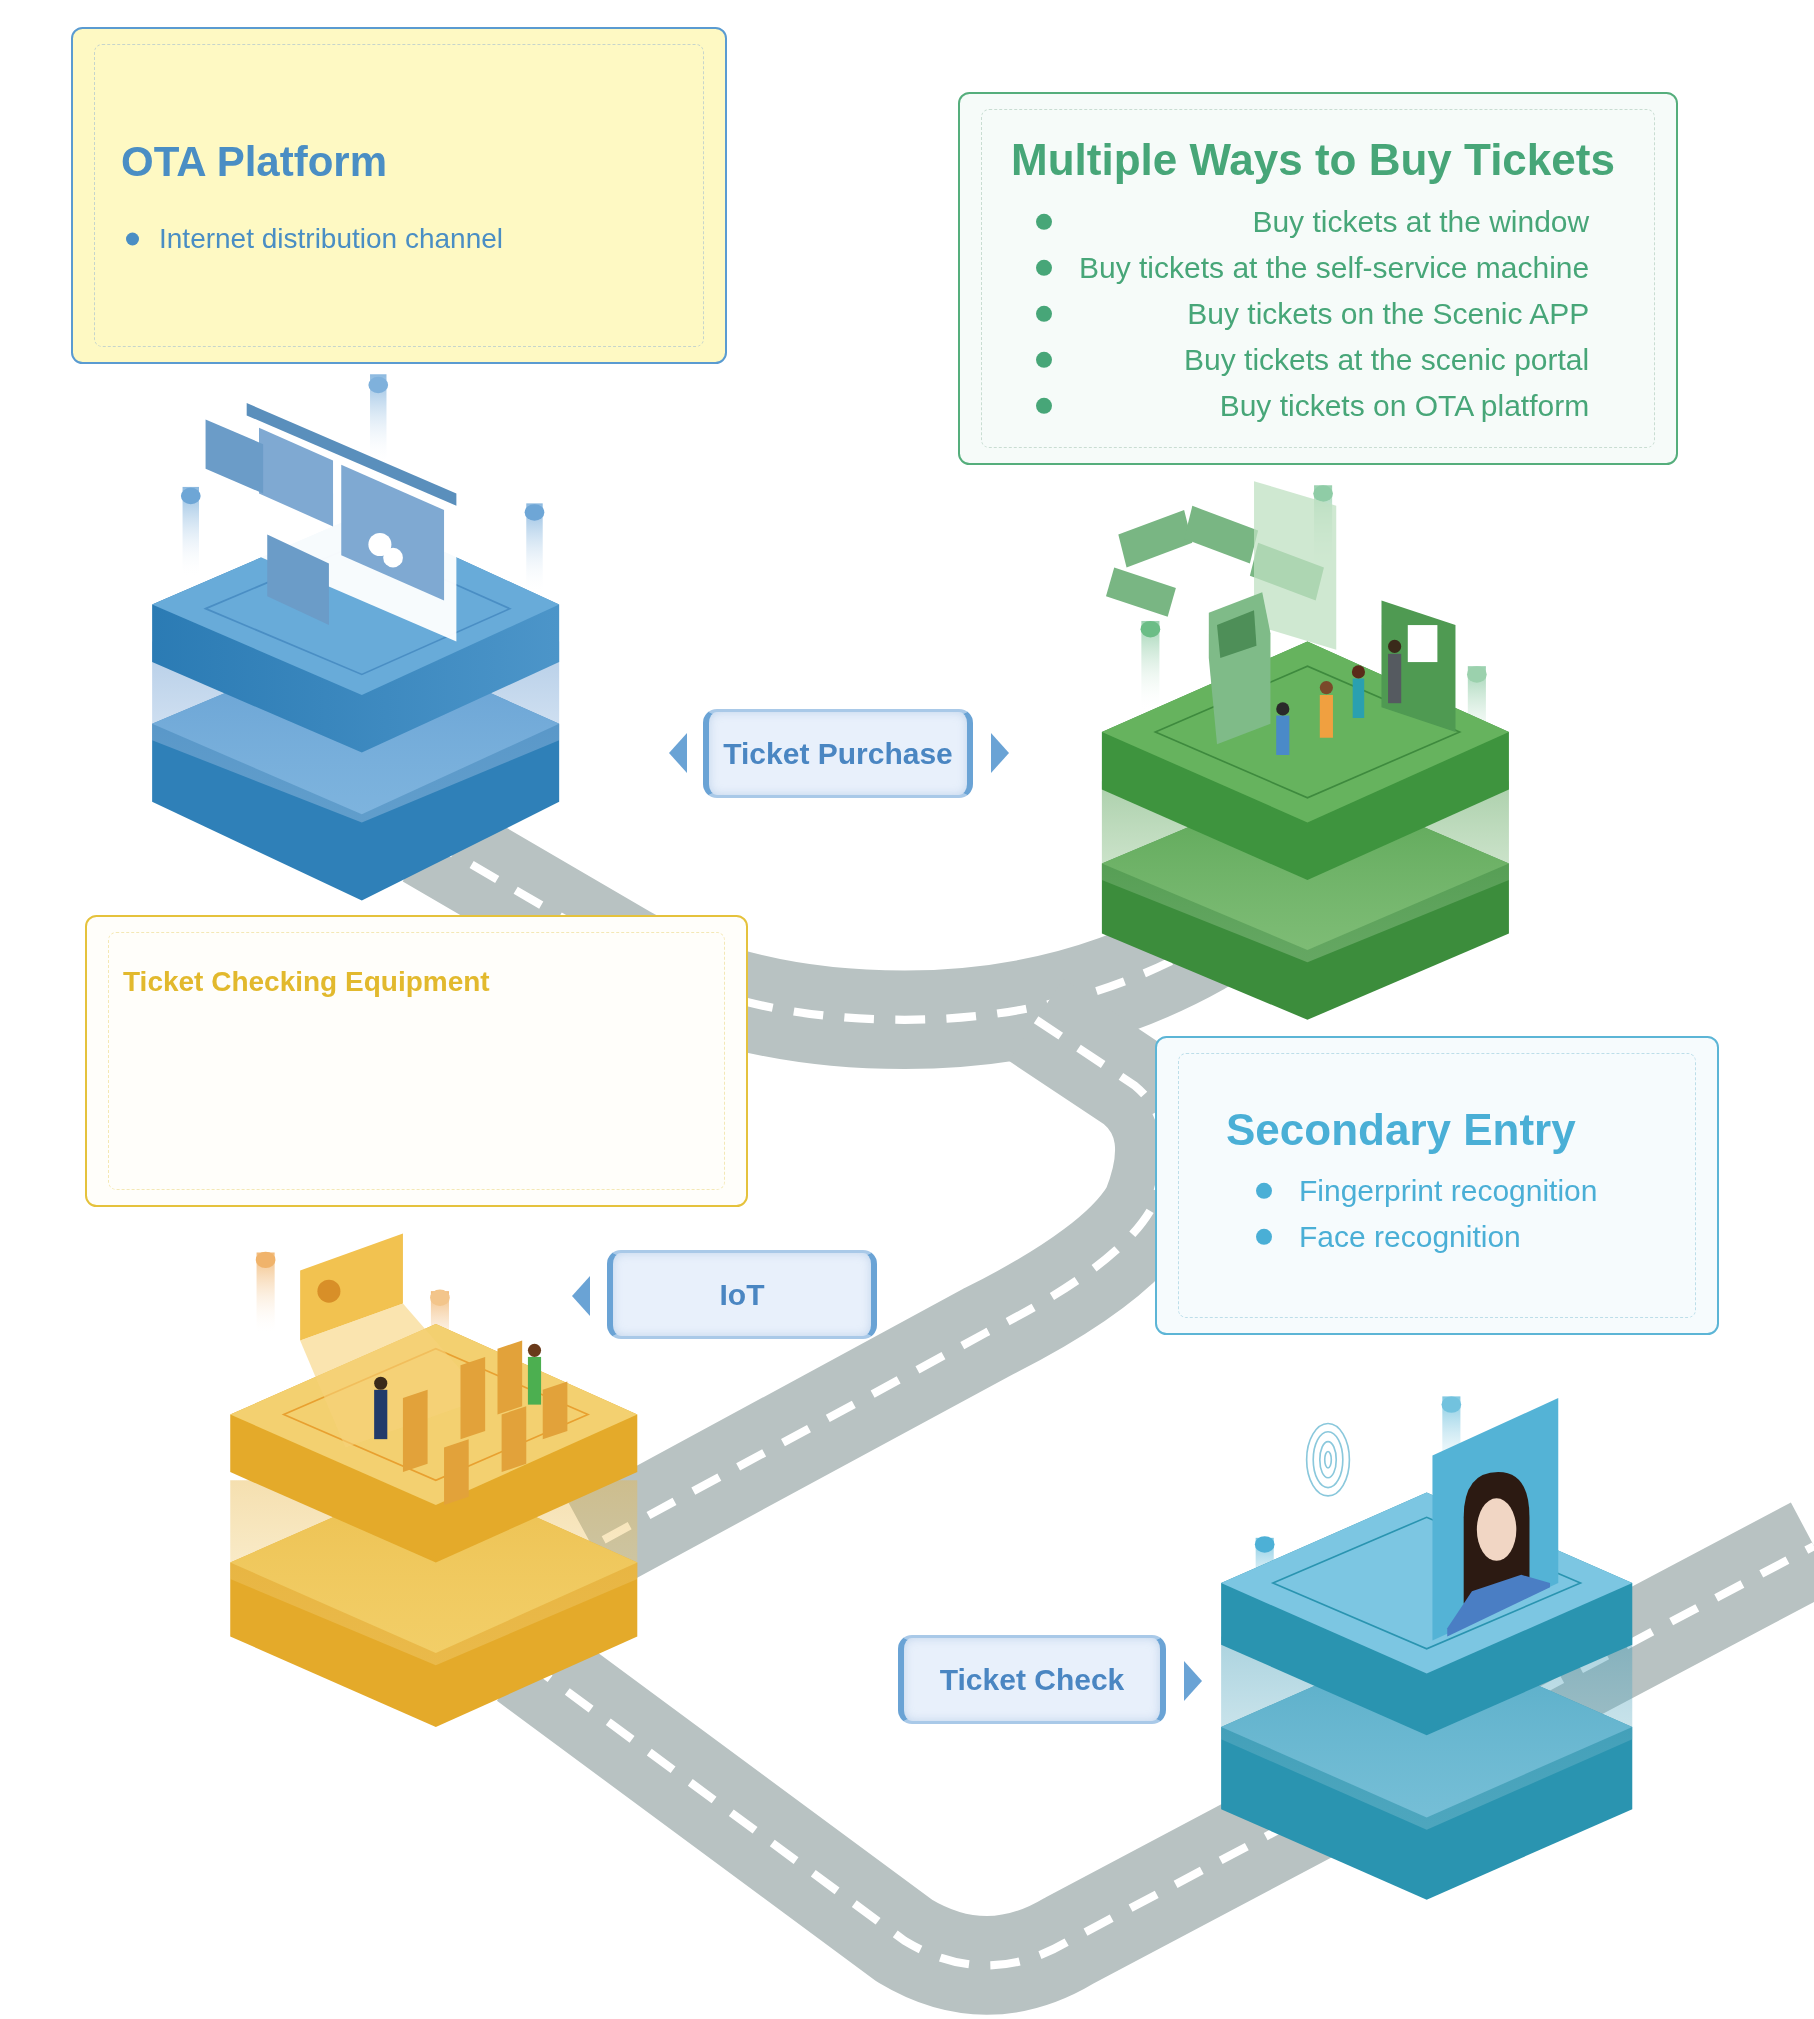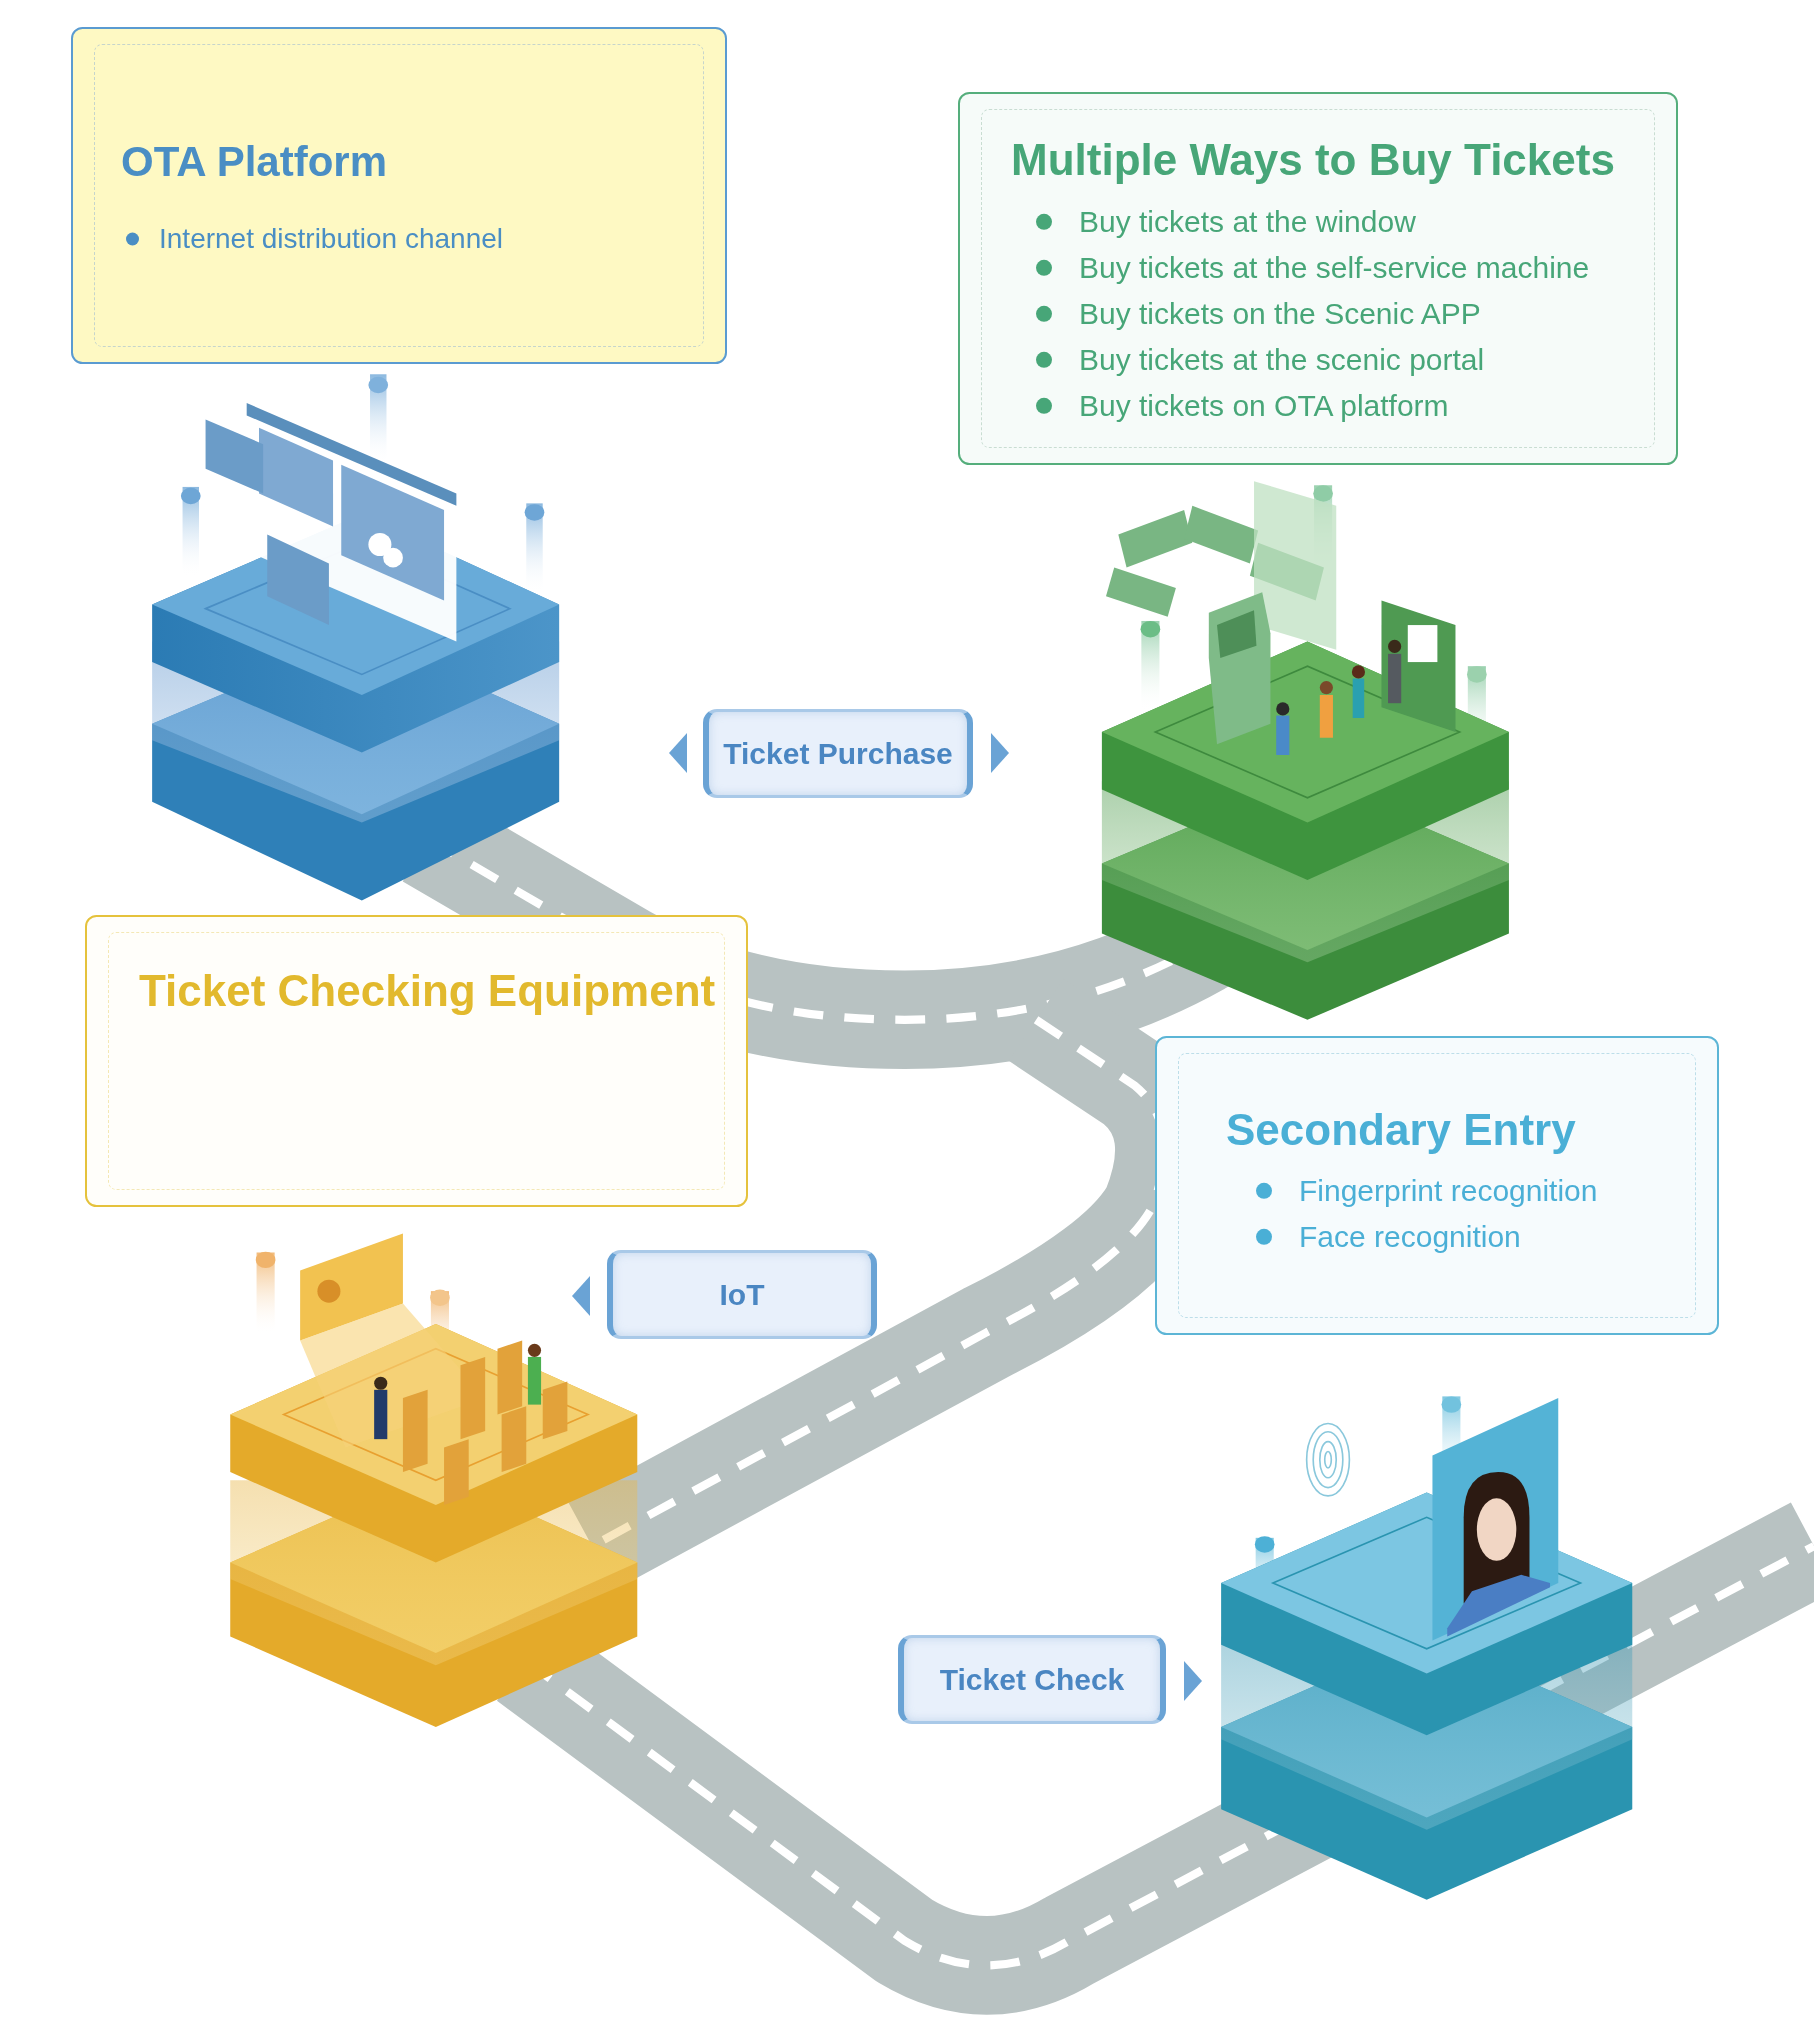--- a/index.html
+++ b/index.html
@@ -17,29 +17,29 @@
   .panel li .dot { position: absolute; left: 0; top: 50%; width: 16.4px; height: 16.4px; border-radius: 50%;
                    transform: translateY(-50%); }
 
   #ota { left: 71px; top: 27px; width: 656px; height: 337px; background: #fef9c3; border-color: #5a9bd1; }
   #ota .inner { border-color: #9ab8d4; }
   #ota h2 { left: 48px; top: 109px; font-size: 42px; color: #4a8ec4; }
   #ota ul { left: 53px; top: 194px; font-size: 28px; color: #4a8ec4; }
   #ota li { padding-left: 33px; }
   #ota li .dot { width: 13px; height: 13px; }
 
-  #buy { left: 958px; top: 92px; width: 720px; height: 373px; background: #f6fbf9; border-color: #55ae7c; }
+  #buy { left: 958px; top: 92px; width: 720px; height: 373px; background: #f6fbf9; border-color: #55ae7c; text-align: right; }
   #buy .inner { border-color: #a5c6b4; }
   #buy h2 { left: 51px; top: 41px; font-size: 44px; color: #47a678; }
   #buy ul { left: 76px; top: 105px; font-size: 30px; color: #47a678; line-height: 46px; }
   #buy li { padding-left: 43px; }
 
   #chk { left: 85px; top: 915px; width: 663px; height: 292px; background: #fffefa; border-color: #e5c23c; }
   #chk .inner { border-color: #ecd77e; }
-  #chk h2 { left: 36px; top: 49px; font-size: 44px; color: #e2b92d; margin-left: 16px; }
+  #chk h2 { left: 36px; top: 49px; font-size: 28px; color: #e2b92d; }
   #chk ul { left: 66px; top: 110px; font-size: 30px; color: #e2b92d; line-height: 46px; }
   #chk li { padding-left: 39px; }
 
   #sec { left: 1155px; top: 1036px; width: 564px; height: 299px; background: #f6fbfd; border-color: #5cb5d6; }
   #sec .inner { border-color: #8fc7da; }
   #sec h2 { left: 69px; top: 67px; font-size: 44px; color: #4aafd6; }
   #sec ul { left: 99px; top: 130px; font-size: 30px; color: #4aafd6; line-height: 46px; }
   #sec li { padding-left: 43px; }
 
   

